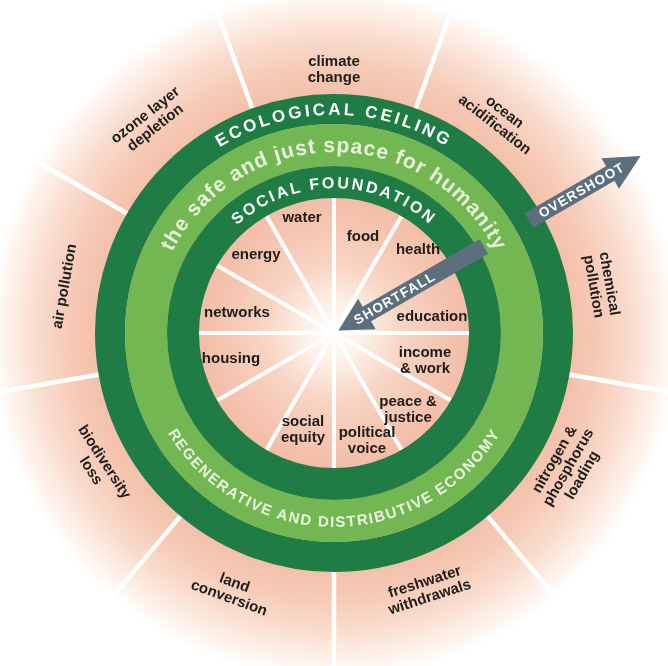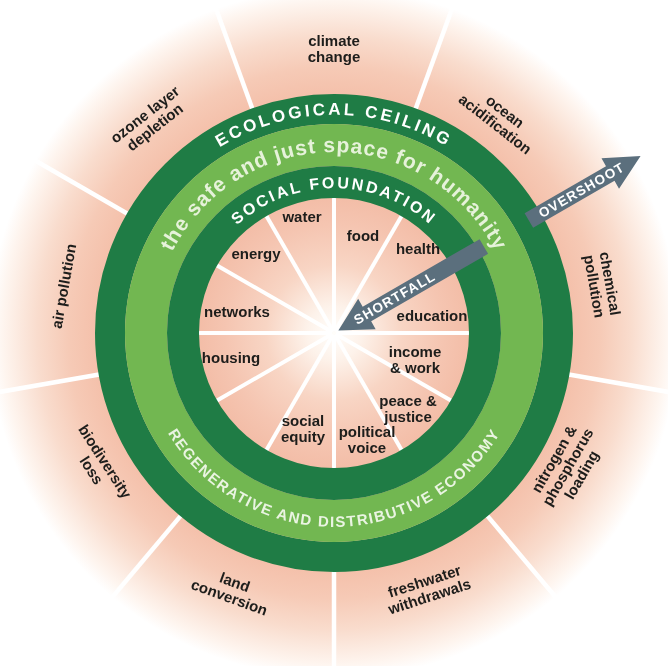--- a/index.html
+++ b/index.html
@@ -104,21 +104,21 @@
       <path class="arrow-shape" d="M 225 -8.5 L 319 -8.5 L 319 -17.5 L 354 0 L 319 17.5 L 319 8.5 L 225 8.5 Z"></path>
       <text class="arrow-label" x="286" y="4.6">OVERSHOOT</text>
     </g>
     <g transform="translate(334,333) rotate(-30)">
       <path class="arrow-shape" d="M 173 -8.5 L 38 -8.5 L 38 -17.5 L 5 0 L 38 17.5 L 38 8.5 L 173 8.5 Z"></path>
       <text class="arrow-label" x="70" y="4.6">SHORTFALL</text>
     </g>
   </svg>
 
   <div class="labels" id="outer-labels">
-      <div class="label outer" style="left: 334px; top: 49px; transform: translate(-50%, -50%) rotate(0deg); text-align: center;">climate
+      <div class="label outer" style="left: 334px; top: 69px; transform: translate(-50%, -50%) rotate(0deg); text-align: center;">climate
 change</div>
       <div class="label outer" style="left: 500px; top: 118px; transform: translate(-50%, -50%) rotate(38deg);">ocean
 acidification</div>
       <div class="label outer" style="left: 602px; top: 285px; transform: translate(-50%, -50%) rotate(80deg);">chemical
 pollution</div>
       <div class="label outer" style="left: 568px; top: 467px; transform: translate(-50%, -50%) rotate(-60deg);">nitrogen &amp;
 phosphorus loading</div>
       <div class="label outer" style="left: 427px; top: 589px; transform: translate(-50%, -50%) rotate(-18deg);">freshwater
 withdrawals</div>
       <div class="label outer" style="left: 232px; top: 590px; transform: translate(-50%, -50%) rotate(20deg);">land
@@ -127,21 +127,21 @@
 loss</div>
       <div class="label outer" style="left: 64px; top: 286px; transform: translate(-50%, -50%) rotate(-80deg);">air pollution</div>
       <div class="label outer" style="left: 150px; top: 121px; transform: translate(-50%, -50%) rotate(-38deg);">ozone layer
 depletion</div>
     </div>
   <div class="labels" id="inner-labels">
       <div class="label inner" style="left: 302px; top: 217px; transform: translate(-50%, -50%) rotate(0deg);">water</div>
       <div class="label inner" style="left: 363px; top: 236px; transform: translate(-50%, -50%) rotate(0deg);">food</div>
       <div class="label inner" style="left: 418px; top: 249px; transform: translate(-50%, -50%) rotate(0deg);">health</div>
       <div class="label inner" style="left: 432px; top: 316px; transform: translate(-50%, -50%) rotate(0deg);">education</div>
-      <div class="label inner" style="left: 415px; top: 360px; transform: translate(-50%, -50%) rotate(0deg);">income
+      <div class="label inner" style="left: 425px; top: 360px; transform: translate(-50%, -50%) rotate(0deg);">income
 &amp; work</div>
       <div class="label inner" style="left: 408px; top: 409px; transform: translate(-50%, -50%) rotate(0deg);">peace &amp;
 justice</div>
       <div class="label inner" style="left: 367px; top: 440px; transform: translate(-50%, -50%) rotate(0deg);">political
 voice</div>
       <div class="label inner" style="left: 303px; top: 429px; transform: translate(-50%, -50%) rotate(0deg);">social
 equity</div>
       <div class="label inner" style="left: 231px; top: 358px; transform: translate(-50%, -50%) rotate(0deg);">housing</div>
       <div class="label inner" style="left: 237px; top: 312px; transform: translate(-50%, -50%) rotate(0deg);">networks</div>
       <div class="label inner" style="left: 256px; top: 254px; transform: translate(-50%, -50%) rotate(0deg);">energy</div>

